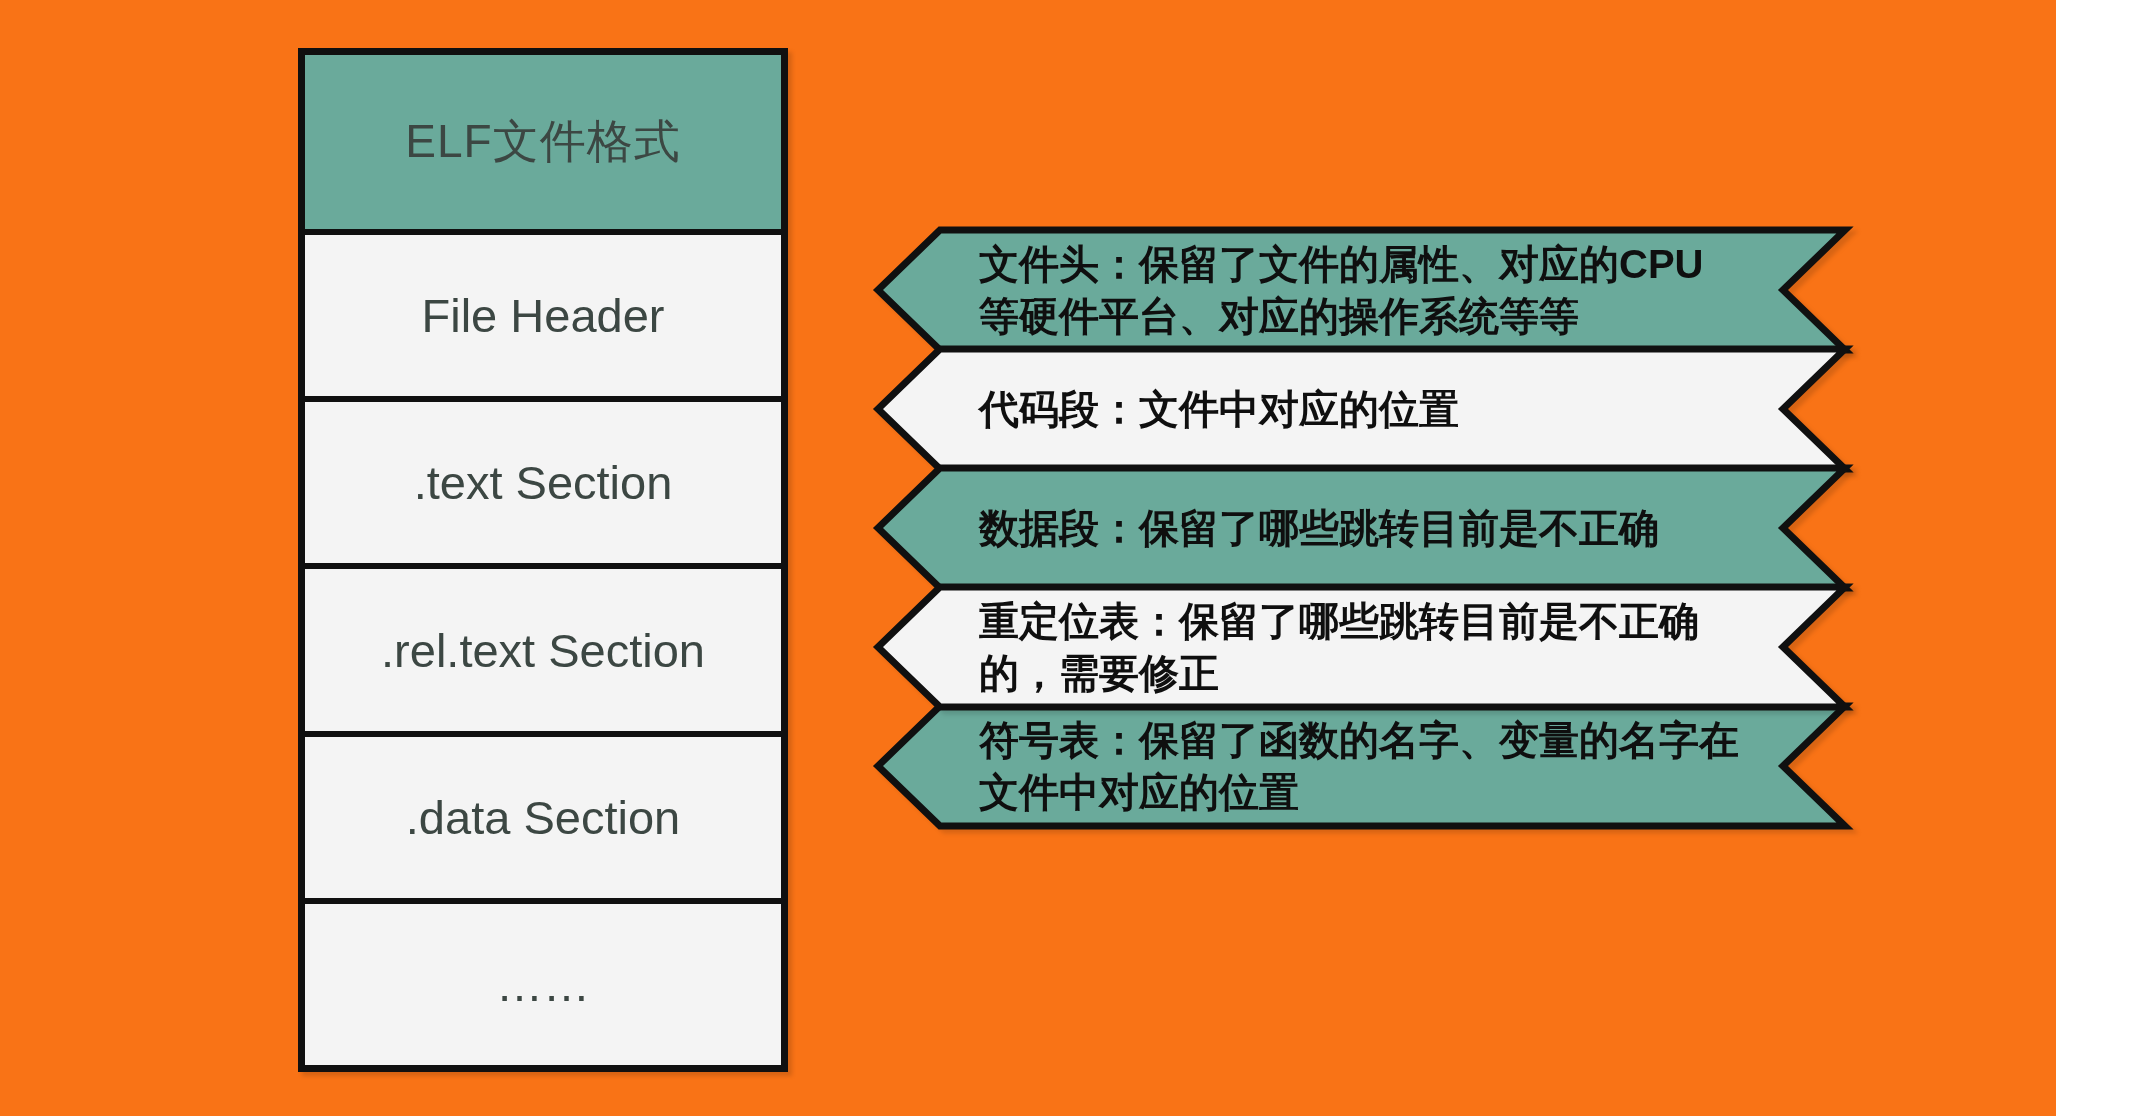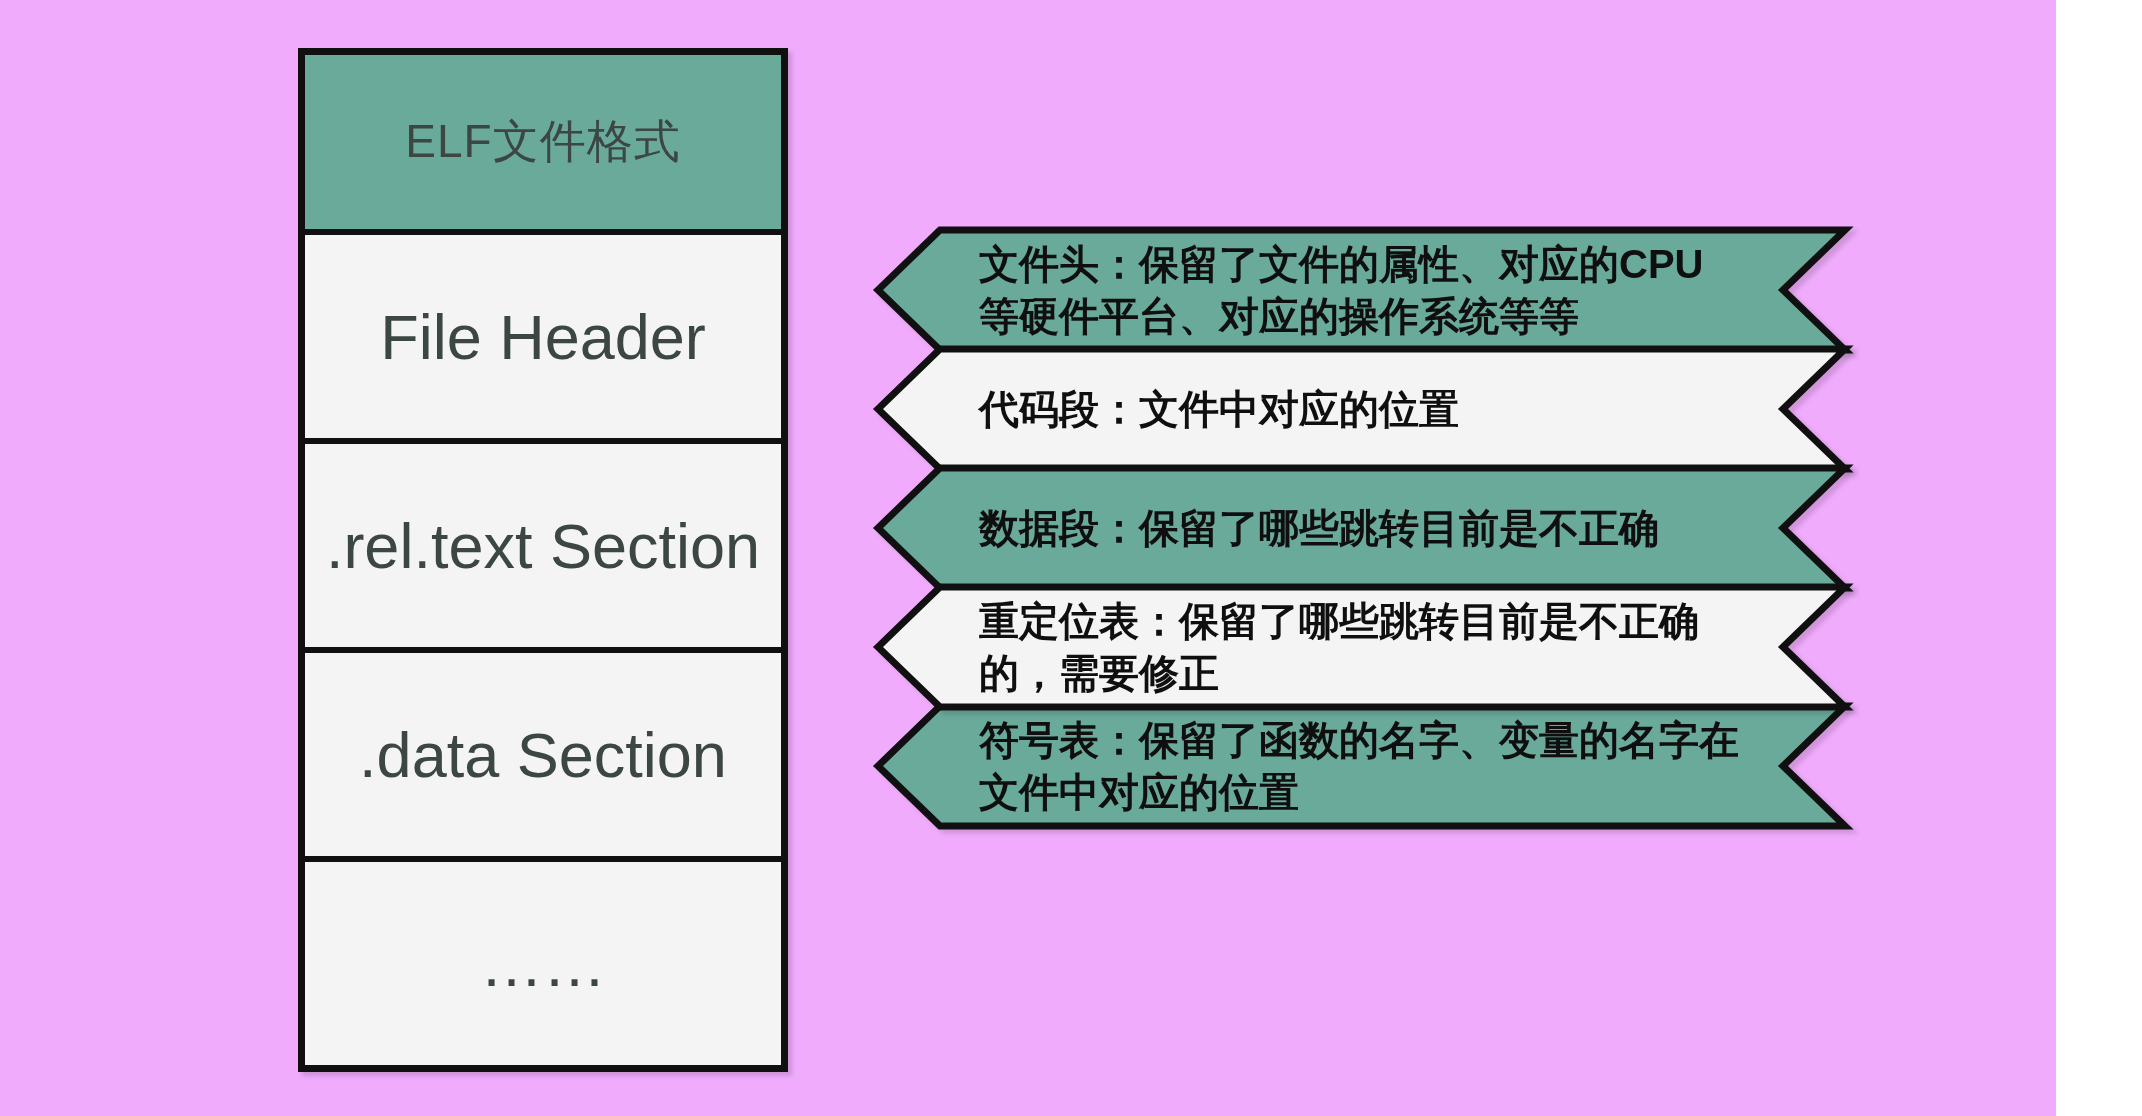--- a/index.html
+++ b/index.html
@@ -5,21 +5,21 @@
   html, body {
     margin: 0;
     padding: 0;
     background: #ffffff;
     font-family: "Liberation Sans", "DejaVu Sans", sans-serif;
   }
   .canvas {
     position: relative;
     width: 2056px;
     height: 1116px;
-    background: #f0abfc;
+    background: #f97316;
     overflow: hidden;
   }
 
   
   .elf-table {
     position: absolute;
     left: 298px;
     top: 48px;
     width: 490px;
     height: 1024px;
@@ -39,21 +39,21 @@
     font-size: 46px;
     color: #3c4743;
     letter-spacing: 1px;
   }
   .elf-table .row {
     flex: 1 1 0;
     border-top: 6px solid var(--border, #111);
     display: flex;
     align-items: center;
     justify-content: center;
-    font-size: 63px;
+    font-size: 47px;
     color: #3c4743;
     background: var(--light, #f4f4f4);
   }
 
   
   .banner {
     position: absolute;
     left: 878px;
     width: 967px;
     height: 120px;
@@ -89,20 +89,21 @@
   }
 </style>
 </head>
 <body>
 
 <div class="canvas">
 
   <div class="elf-table">
     <div class="header">ELF文件格式</div>
     <div class="row">File Header</div>
+    <div class="row">.text Section</div>
     <div class="row">.rel.text Section</div>
     <div class="row">.data Section</div>
     <div class="row">……</div>
   </div>
 
   <div class="banner teal" style="top:230px">
     <svg width="967" height="120" viewBox="0 0 967 120">
       <polygon points="0,60 62,0 967,0 905,60 967,120 62,120"></polygon>
     </svg>
     <div class="banner-text">文件头：保留了文件的属性、对应的CPU

